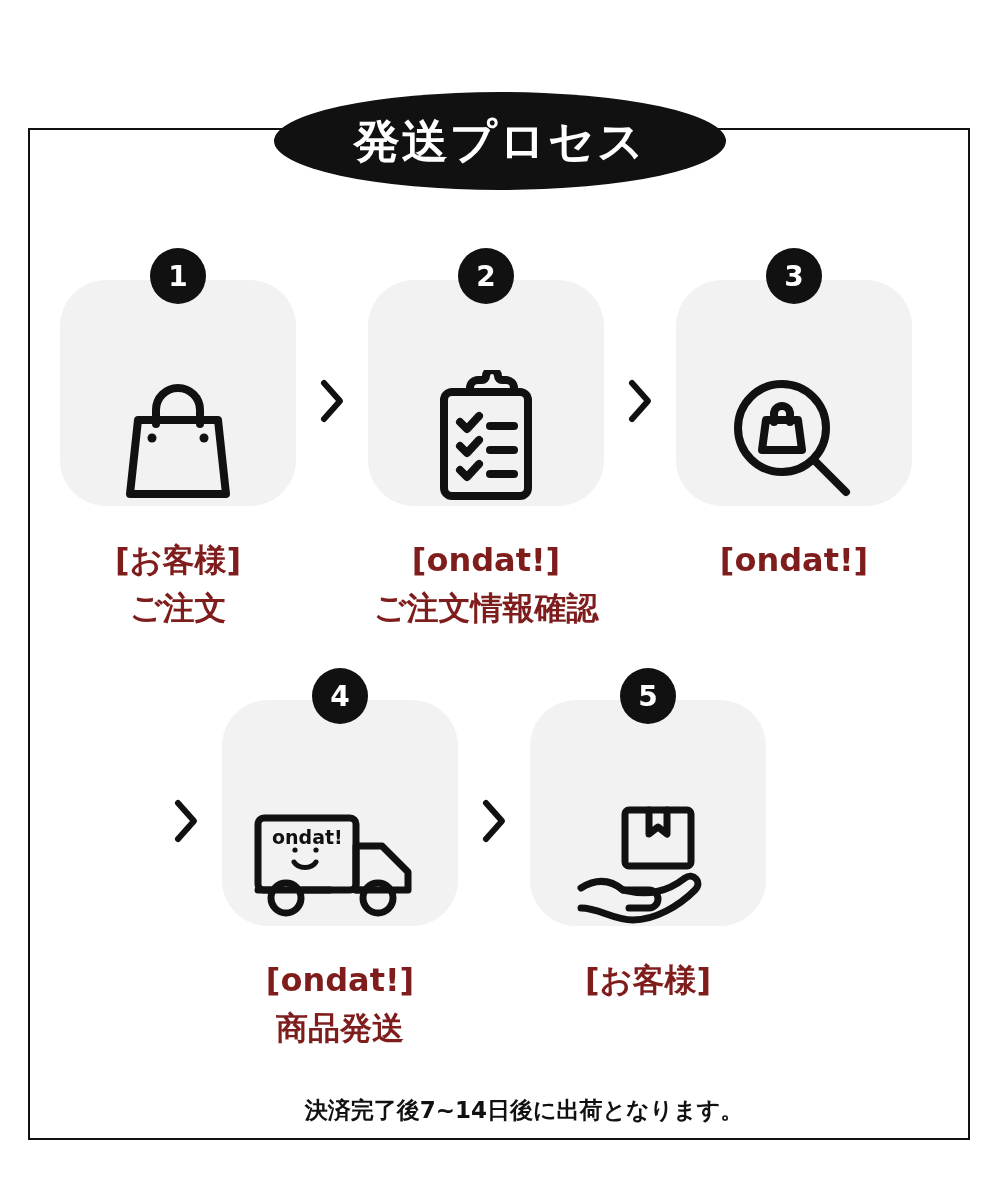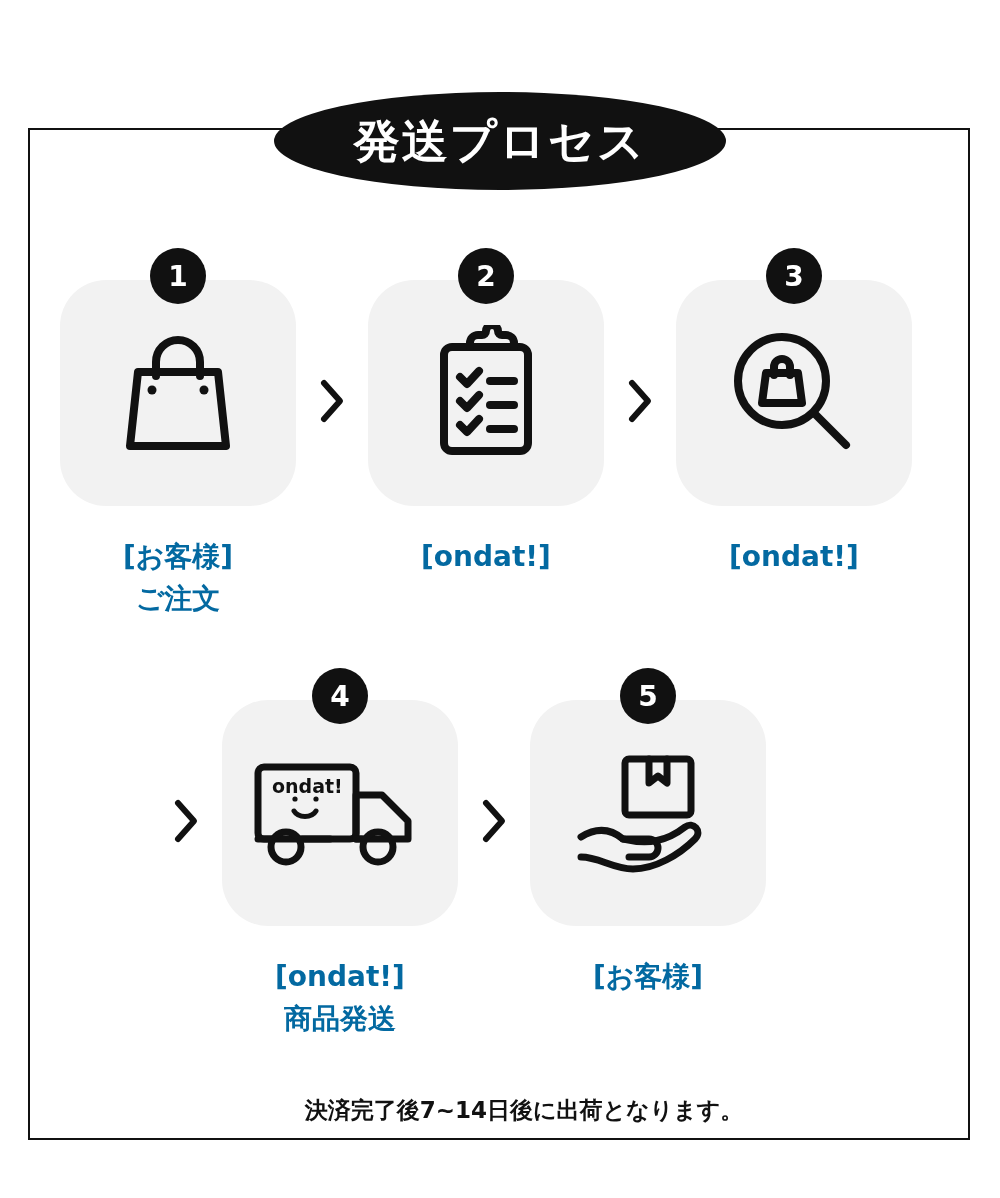--- a/index.html
+++ b/index.html
@@ -73,21 +73,21 @@
 
   .tile {
     position: absolute;
     left: 0;
     top: 10px;
     width: 236px;
     height: 226px;
     background: #f2f2f2;
     border-radius: 46px;
     display: flex;
-    align-items: center;
+    align-items: flex-end;
     justify-content: center;
   }
 
   .badge-num {
     position: absolute;
     left: 50%;
     transform: translateX(-50%);
     top: -22px;
     width: 56px;
     height: 56px;
@@ -101,23 +101,23 @@
     justify-content: center;
     z-index: 3;
   }
 
   .caption {
     margin-top: 30px;
     text-align: center;
     line-height: 1.5;
   }
   .caption .line {
-    font-size: 28px;
-    font-weight: 700;
-    color: #0369a1;
+    font-size: 32px;
+    font-weight: 700;
+    color: #7f1d1d;
     white-space: nowrap;
   }
 
   .chevron {
     width: 72px;
     display: flex;
     align-items: flex-start;
     justify-content: center;
     padding-top: 108px;
     box-sizing: border-box;
@@ -188,20 +188,21 @@
             <path d="M34 100 l7 7 l12 -13"></path>
             <path d="M64 56 h24"></path>
             <path d="M64 80 h24"></path>
             <path d="M64 104 h24"></path>
           </svg>
         </span>
       </div>
     </div>
     <div class="caption">
       <div class="line">[ondat!]</div>
+      <div class="line">ご注文情報確認</div>
     </div>
   </div>
 
   <div class="chevron">
     <svg width="26" height="46" viewBox="0 0 26 46" fill="none" stroke="#111111" stroke-width="6" stroke-linecap="round" stroke-linejoin="round">
       <path d="M5 5 L21 23 L5 41"></path>
     </svg>
   </div>
 
   <div class="step">

